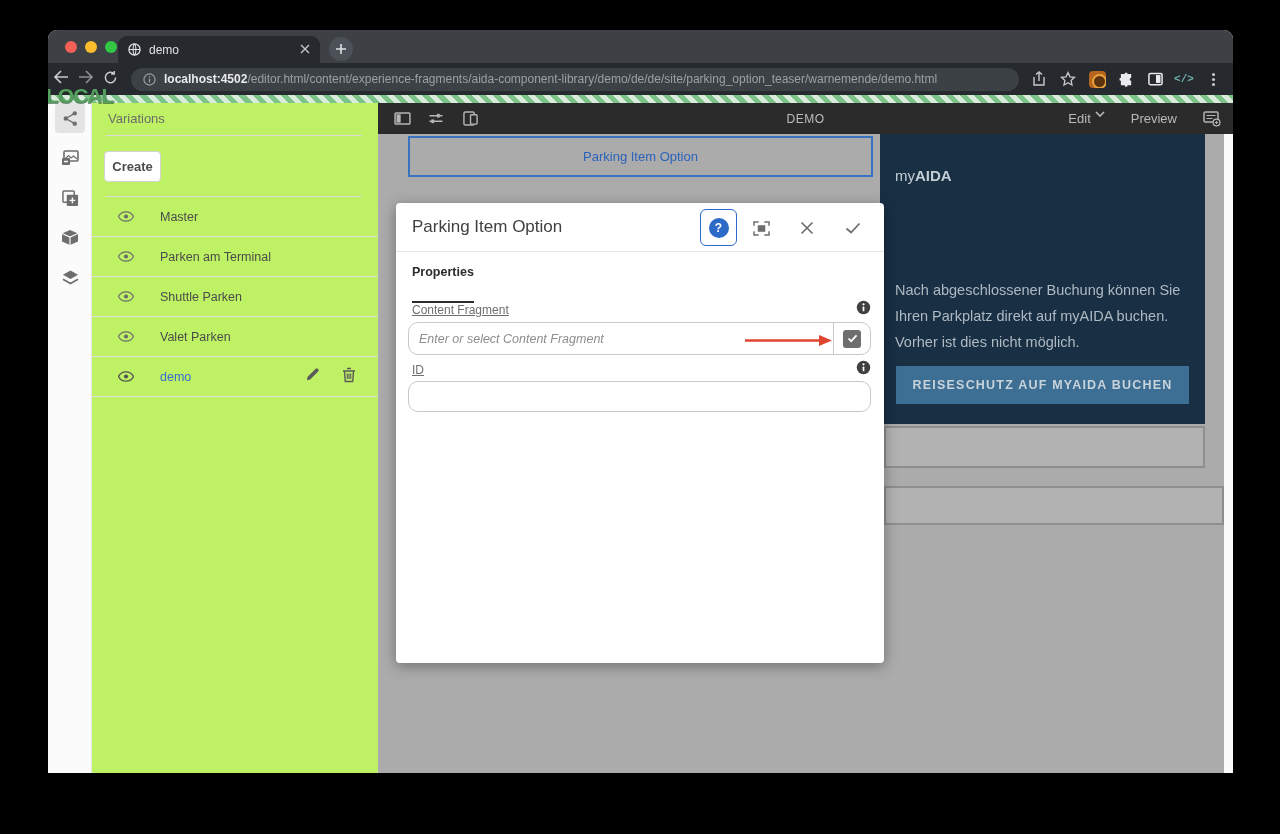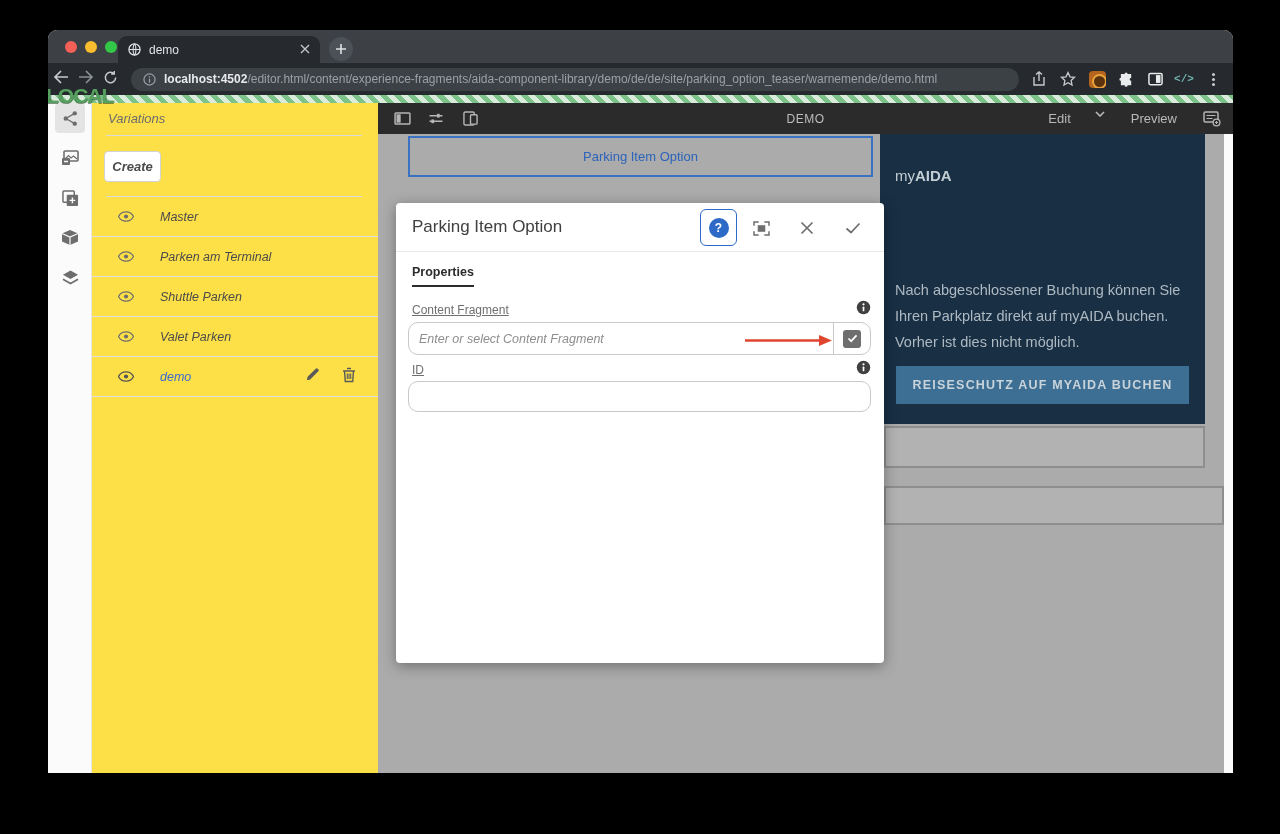--- a/index.html
+++ b/index.html
@@ -31,37 +31,37 @@
   .ribbon { position:absolute; left:0; top:65px; width:100%; height:8px;
     background:repeating-linear-gradient(45deg,#7dc289 0 5px,#d9ecdb 5px 10px); z-index:30; }
   .local-badge { position:absolute; left:-2px; top:54px; z-index:31; font-size:21px; font-weight:bold; letter-spacing:-1px; color:#55a05e; text-shadow:0 1px 0 rgba(30,60,35,.55), 1px 0 0 rgba(30,60,35,.35); }
 
   
   .app { position:absolute; left:0; top:73px; width:100%; height:670px; background:#f5f5f5; }
   .rail { position:absolute; left:0; top:0; width:44px; height:100%; background:#fbfbfb; border-right:1px solid #e6e6e6; }
   .rail-item { position:absolute; left:7px; width:30px; height:30px; display:flex; align-items:center; justify-content:center; border-radius:4px; }
   .rail-item.sel { background:#e4e4e4; }
 
-  .sidebar { position:absolute; left:44px; top:0; width:286px; height:100%; background:#fde047;font-style:italic; }
+  .sidebar { position:absolute; left:44px; top:0; width:286px; height:100%; background:#bef264; }
   .sb-header { position:absolute; left:16px; top:8px; font-size:13px; color:#6b6b6b; }
   .sb-divider { position:absolute; left:14px; right:16px; height:1px; background:#dcdcdc; }
   .create-btn { position:absolute; left:12px; top:48px; width:57px; height:31px; background:#fff; border:1px solid #d2d2d2; border-radius:4px; font-size:13px; font-weight:bold; color:#4b4b4b; display:flex; align-items:center; justify-content:center; }
   .var-list { position:absolute; left:0; top:94px; width:100%; }
   .var-row { position:relative; height:40px; border-bottom:1px solid #e0e0e0; display:flex; align-items:center; }
   .var-row .eye { margin-left:26px; display:flex; }
   .var-row .lbl { margin-left:26px; font-size:12.5px; color:#4b4b4b; }
   .var-row.sel .lbl { color:#3a6bd0; }
   .var-row .row-actions { position:absolute; right:22px; display:flex; gap:22px; }
 
   .content { position:absolute; left:330px; top:0; width:855px; height:100%; background:#ababab; }
   .ed-toolbar { position:absolute; left:0; top:0; width:100%; height:31px; background:#2b2b2b; display:flex; align-items:center; }
   .ed-toolbar .ticon { margin-left:14px; display:flex; width:20px; justify-content:center; }
   .ed-title { position:absolute; left:0; width:100%; text-align:center; color:#bdbdbd; font-size:12px; letter-spacing:.5px; }
   .ed-right { position:absolute; right:12px; display:flex; align-items:center; gap:26px; }
-  .ed-right .mode { color:#b9b9b9; font-size:13px; display:flex; align-items:flex-start; gap:24px; }
+  .ed-right .mode { color:#b9b9b9; font-size:13px; display:flex; align-items:flex-start; gap:4px; }
 
   .page { position:absolute; left:0; top:31px; width:855px; height:639px; background:#ababab; }
   .scroll-strip { position:absolute; right:0; top:0; width:9px; height:100%; background:#fbfbfb; }
 
   .sel-box { position:absolute; left:30px; top:2px; width:465px; height:41px; border:2px solid #3a72c2; display:flex; align-items:center; justify-content:center; }
   .sel-box span { color:#2c63bb; font-size:13px; }
 
   .teaser { position:absolute; left:502px; top:0; width:325px; height:290px; background:#182f44; }
   .teaser .logo { position:absolute; left:15px; top:33px; font-size:15px; color:#c3cdd4; }
   .teaser .logo b { font-weight:bold; }
@@ -74,21 +74,21 @@
 
   
   .dialog { position:absolute; left:18px; top:69px; width:488px; height:460px; background:#fff; border-radius:4px; box-shadow:0 3px 14px rgba(0,0,0,.35); }
   .dlg-header { position:absolute; left:0; top:0; width:100%; height:49px; border-bottom:1px solid #e8e8e8; }
   .dlg-title { position:absolute; left:16px; top:14px; font-size:17px; color:#404040; }
   .help-btn { position:absolute; left:304px; top:6px; width:37px; height:37px; border:1.5px solid #2d69c6; border-radius:6px; background:#fff; display:flex; align-items:center; justify-content:center; }
   .help-circle { width:20px; height:20px; border-radius:50%; background:#2d69c6; color:#fff; font-size:12px; font-weight:bold; display:flex; align-items:center; justify-content:center; }
   .hdr-ic { position:absolute; top:12px; width:26px; height:26px; display:flex; align-items:center; justify-content:center; }
   .hdr-ic.fs { left:352px; } .hdr-ic.x { left:398px; } .hdr-ic.ok { left:444px; }
 
-  .dlg-tab { position:absolute; left:16px; top:62px; font-size:12.5px; font-weight:bold; color:#2c2c2c; padding-bottom:6px; border-bottom:2px solid #2c2c2c; }
+  .dlg-tab { position:absolute; left:16px; top:62px; font-size:12.5px; font-weight:bold; color:#2c2c2c; padding-bottom:22px; border-bottom:2px solid #2c2c2c; }
   .fld-label { position:absolute; left:16px; font-size:12px; color:#6f6f6f;text-decoration:underline; }
   .info-ic { position:absolute; right:13px; width:15px; height:15px; }
   .inp { position:absolute; left:12px; width:463px; border:1px solid #c9c9c9; border-radius:10px; background:#fff; }
   .inp1 { top:119px; height:33px; }
   .inp1 input { position:absolute; left:0; top:0; width:425px; height:100%; border:0; outline:0; padding:0 10px; font-family:"Liberation Sans", sans-serif; font-size:12.5px; font-style:italic; color:#4b4b4b; background:transparent; }
   .inp1 input::placeholder { color:#8e8e8e; font-style:italic; }
   .picker-seg { position:absolute; right:0; top:0; width:37px; height:100%; border-left:1px solid #c9c9c9; display:flex; align-items:center; justify-content:center; }
   .cb { width:18px; height:18px; border-radius:3px; background:#6e6e6e; display:flex; align-items:center; justify-content:center; }
   .inp2 { top:178px; height:31px; }
   .inp2 input { width:100%; height:100%; border:0; outline:0; padding:0 10px; font-size:13px; background:transparent; font-family:"Liberation Sans", sans-serif; }

